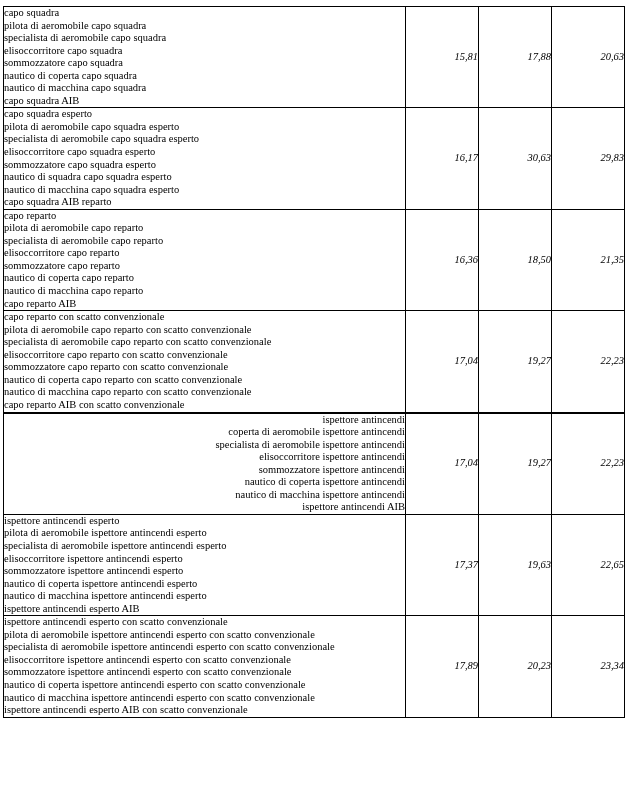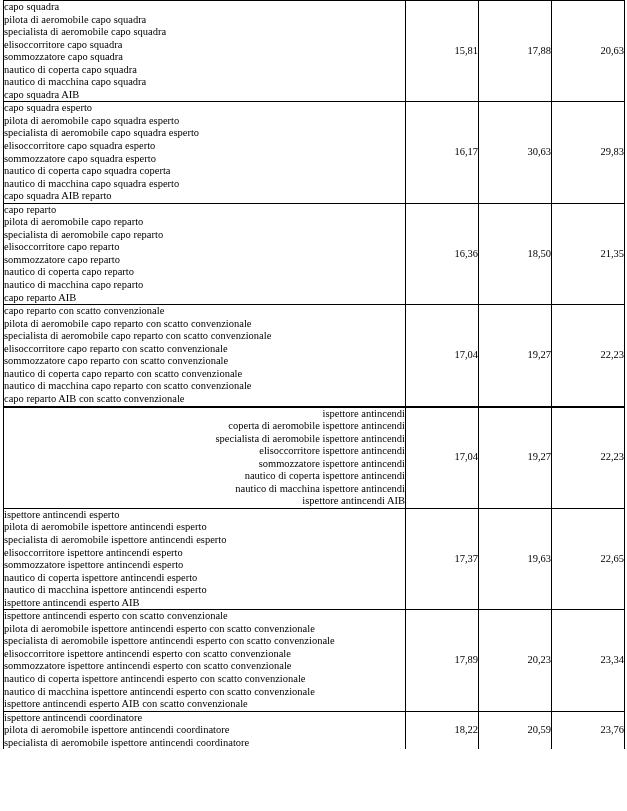--- a/index.html
+++ b/index.html
@@ -17,21 +17,21 @@
   .page {
     position: relative;
     width: 627px;
     height: 811px;
     box-sizing: border-box;
   }
   table.pay-table {
     border-collapse: collapse;
     table-layout: fixed;
     width: 617px;
-    margin: 0 0 0 3px;
+    margin: 6px 0 0 3px;
     border-left: 1px solid #000;
     border-right: 1px solid #000;
     border-top: 1px solid #000;
   }
   table.pay-table td {
     border: 1px solid #000;
     padding: 0;
     vertical-align: middle;
     font-size: 10.5px;
     line-height: 12.55px;
@@ -41,20 +41,21 @@
     padding: 1px 2px 2px 3px;
     vertical-align: top;
     text-align: left;
   }
   td.num {
     width: 72px;
     text-align: right;
     padding-right: 7px;
     vertical-align: middle;
     font-size: 11px;
+    font-style: italic;
   }
   td.num.last {
     width: 72px;
   }
   .role-line {
     white-space: nowrap;
     overflow: hidden;
   }
   tr.thick-top > td {
     border-top: 2px solid #000;
@@ -87,21 +88,21 @@
         <td class="num last">20,63</td>
       </tr>
 
       <tr>
         <td class="roles">
           <div class="role-line">capo squadra esperto</div>
           <div class="role-line">pilota di aeromobile capo squadra esperto</div>
           <div class="role-line">specialista di aeromobile capo squadra esperto</div>
           <div class="role-line">elisoccorritore capo squadra esperto</div>
           <div class="role-line">sommozzatore capo squadra esperto</div>
-          <div class="role-line">nautico di coperta capo squadra coperta</div>
+          <div class="role-line">nautico di squadra capo squadra esperto</div>
           <div class="role-line">nautico di macchina capo squadra esperto</div>
           <div class="role-line">capo squadra AIB  reparto</div>
         </td>
         <td class="num">16,17</td>
         <td class="num">30,63</td>
         <td class="num last">29,83</td>
       </tr>
 
       <tr>
         <td class="roles">
@@ -176,26 +177,16 @@
           <div class="role-line">sommozzatore ispettore antincendi esperto  con scatto convenzionale</div>
           <div class="role-line">nautico di coperta ispettore antincendi esperto  con scatto convenzionale</div>
           <div class="role-line">nautico di macchina ispettore antincendi esperto  con scatto convenzionale</div>
           <div class="role-line">ispettore antincendi esperto AIB  con scatto convenzionale</div>
         </td>
         <td class="num">17,89</td>
         <td class="num">20,23</td>
         <td class="num last">23,34</td>
       </tr>
 
-      <tr class="cut">
-        <td class="roles">
-          <div class="role-line">ispettore antincendi coordinatore</div>
-          <div class="role-line">pilota di aeromobile ispettore antincendi coordinatore</div>
-          <div class="role-line">specialista di aeromobile ispettore antincendi coordinatore</div>
-        </td>
-        <td class="num">18,22</td>
-        <td class="num">20,59</td>
-        <td class="num last">23,76</td>
-      </tr>
 
     </tbody>
   </table>
 </div>
 
 </body></html>

